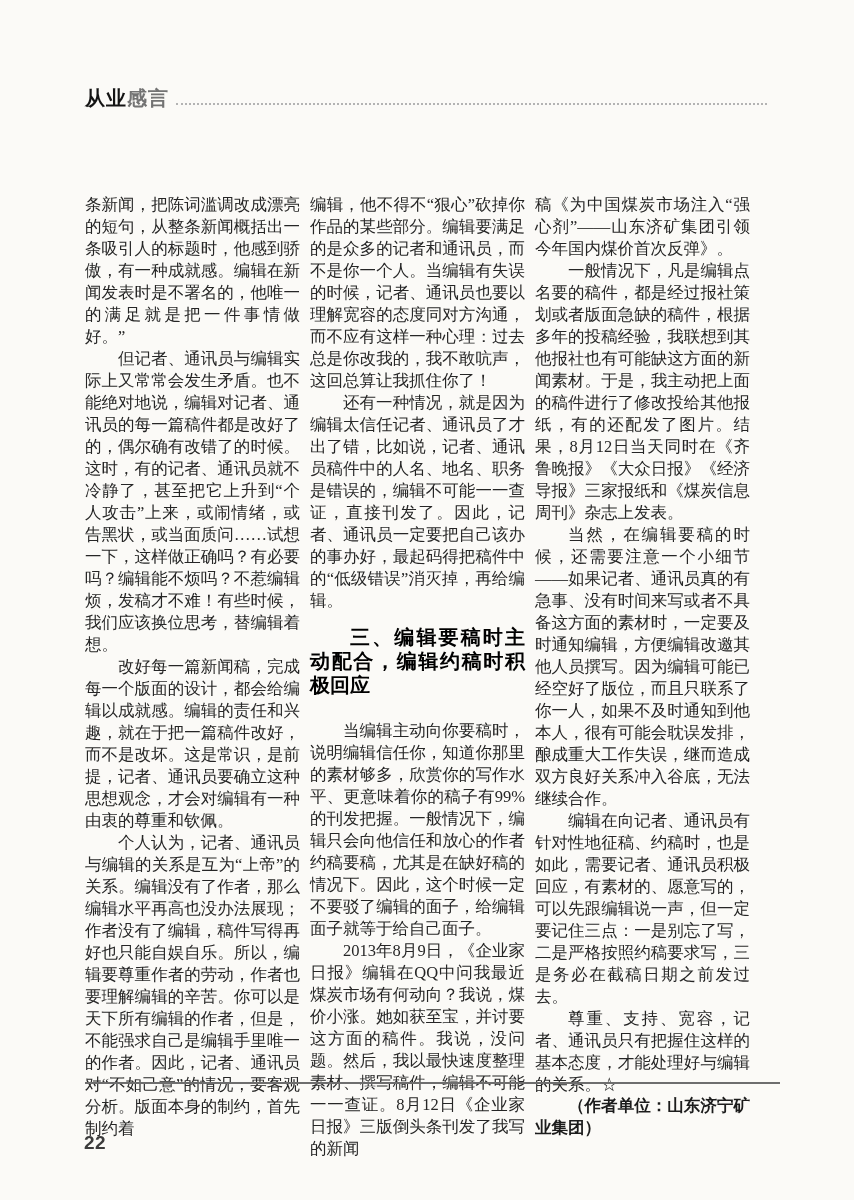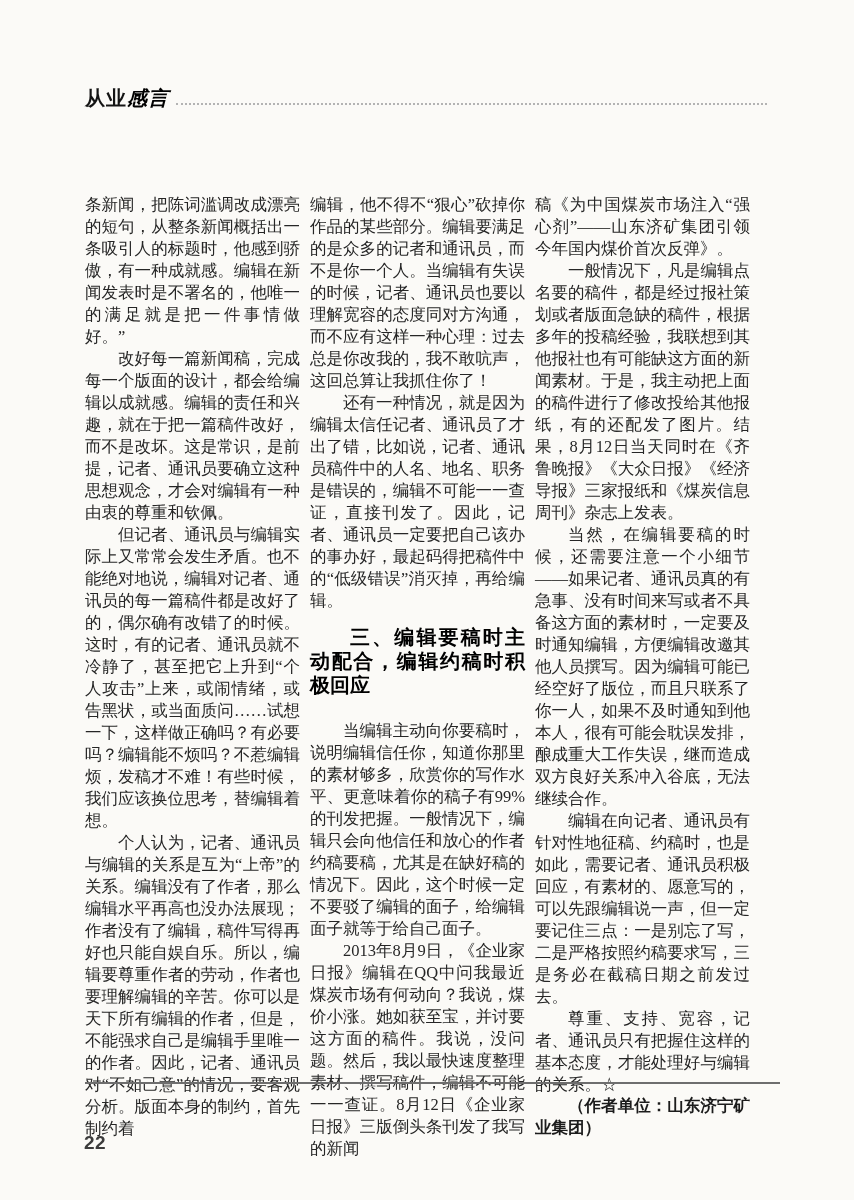--- a/index.html
+++ b/index.html
@@ -8,21 +8,21 @@
     font-family:"Liberation Serif","DejaVu Serif",serif;color:#262626;
     overflow:hidden;
   }
   .header{
     position:absolute;left:85px;top:88px;width:682px;
     display:flex;align-items:flex-end;
     font-family:"Liberation Sans","DejaVu Sans",sans-serif;
     font-weight:bold;font-size:20px;letter-spacing:1px;line-height:1;
   }
   .title-primary{color:#141414;}
-  .title-secondary{color:#000000;font-style:italic;}
+  .title-secondary{color:#737373;}
   .dotted-rule{flex:1;margin-left:7px;margin-bottom:3px;height:0;border-bottom:2px dotted #b3b3b3;}
   .content{
     position:absolute;left:85px;top:194px;width:695px;
     display:flex;gap:10px;
   }
   .column{
     width:215px;font-size:16.5px;line-height:22px;
     text-align:justify;text-justify:inter-ideograph;
     letter-spacing:0;
   }
@@ -54,22 +54,22 @@
 
   <div class="header">
     <span class="title-primary">从业</span>
       <span class="title-secondary">感言</span>
     <span class="dotted-rule"></span>
   </div>
 
   <div class="content">
     <div class="column">
         <p class="cont">条新闻，把陈词滥调改成漂亮的短句，从整条新闻概括出一条吸引人的标题时，他感到骄傲，有一种成就感。编辑在新闻发表时是不署名的，他唯一的满足就是把一件事情做好。”</p>
+        <p class="para">但记者、通讯员与编辑实际上又常常会发生矛盾。也不能绝对地说，编辑对记者、通讯员的每一篇稿件都是改好了的，偶尔确有改错了的时候。这时，有的记者、通讯员就不冷静了，甚至把它上升到“个人攻击”上来，或闹情绪，或告黑状，或当面质问……试想一下，这样做正确吗？有必要吗？编辑能不烦吗？不惹编辑烦，发稿才不难！有些时候，我们应该换位思考，替编辑着想。</p>
         <p class="para">改好每一篇新闻稿，完成每一个版面的设计，都会给编辑以成就感。编辑的责任和兴趣，就在于把一篇稿件改好，而不是改坏。这是常识，是前提，记者、通讯员要确立这种思想观念，才会对编辑有一种由衷的尊重和钦佩。</p>
-        <p class="para">但记者、通讯员与编辑实际上又常常会发生矛盾。也不能绝对地说，编辑对记者、通讯员的每一篇稿件都是改好了的，偶尔确有改错了的时候。这时，有的记者、通讯员就不冷静了，甚至把它上升到“个人攻击”上来，或闹情绪，或告黑状，或当面质问……试想一下，这样做正确吗？有必要吗？编辑能不烦吗？不惹编辑烦，发稿才不难！有些时候，我们应该换位思考，替编辑着想。</p>
         <p class="para">个人认为，记者、通讯员与编辑的关系是互为“上帝”的关系。编辑没有了作者，那么编辑水平再高也没办法展现；作者没有了编辑，稿件写得再好也只能自娱自乐。所以，编辑要尊重作者的劳动，作者也要理解编辑的辛苦。你可以是天下所有编辑的作者，但是，不能强求自己是编辑手里唯一的作者。因此，记者、通讯员对“不如己意”的情况，要客观分析。版面本身的制约，首先制约着</p>
       </div>
     <div class="column">
         <p class="cont">编辑，他不得不“狠心”砍掉你作品的某些部分。编辑要满足的是众多的记者和通讯员，而不是你一个人。当编辑有失误的时候，记者、通讯员也要以理解宽容的态度同对方沟通，而不应有这样一种心理：过去总是你改我的，我不敢吭声，这回总算让我抓住你了！</p>
         <p class="para">还有一种情况，就是因为编辑太信任记者、通讯员了才出了错，比如说，记者、通讯员稿件中的人名、地名、职务是错误的，编辑不可能一一查证，直接刊发了。因此，记者、通讯员一定要把自己该办的事办好，最起码得把稿件中的“低级错误”消灭掉，再给编辑。</p>
         <h3 class="heading">三、编辑要稿时主动配合，编辑约稿时积极回应</h3>
         <p class="para">当编辑主动向你要稿时，说明编辑信任你，知道你那里的素材够多，欣赏你的写作水平、更意味着你的稿子有99%的刊发把握。一般情况下，编辑只会向他信任和放心的作者约稿要稿，尤其是在缺好稿的情况下。因此，这个时候一定不要驳了编辑的面子，给编辑面子就等于给自己面子。</p>
         <p class="para">2013年8月9日，《企业家日报》编辑在QQ中问我最近煤炭市场有何动向？我说，煤价小涨。她如获至宝，并讨要这方面的稿件。我说，没问题。然后，我以最快速度整理素材、撰写稿件，编辑不可能一一查证。8月12日《企业家日报》三版倒头条刊发了我写的新闻</p>
       </div>
     <div class="column">

